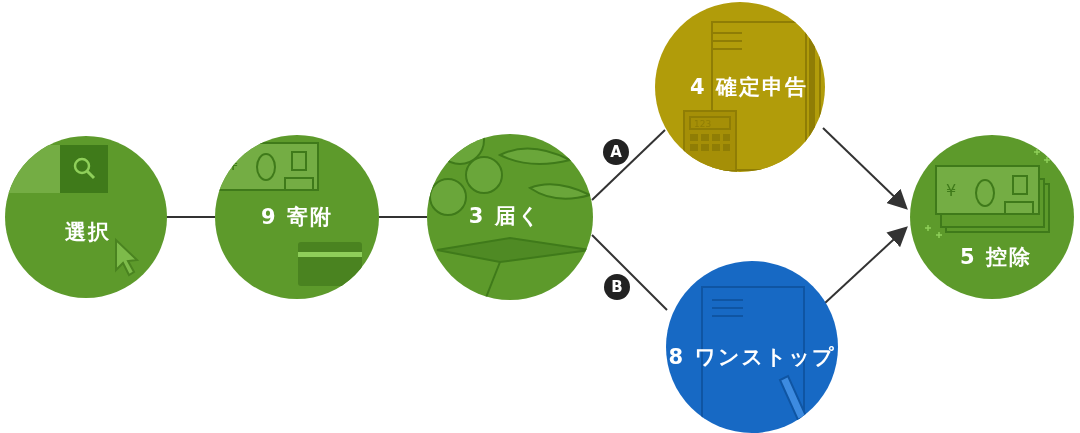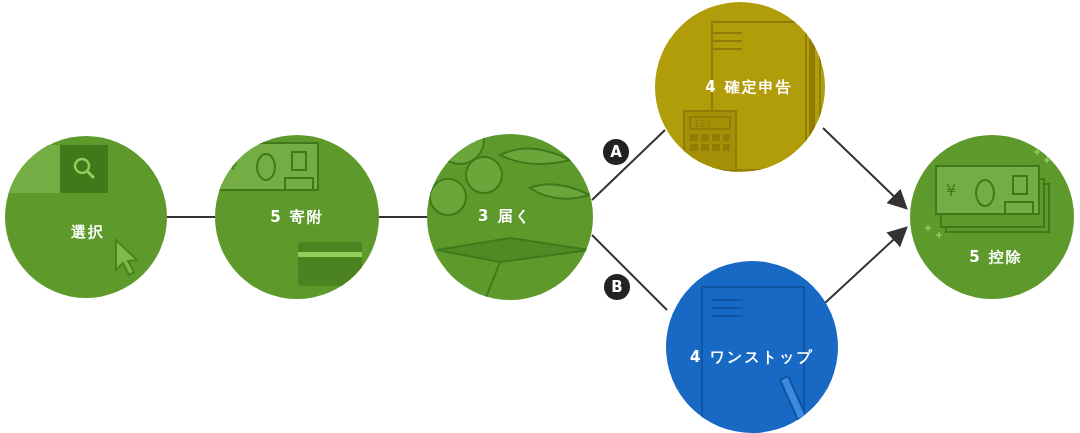--- a/index.html
+++ b/index.html
@@ -1,18 +1,18 @@
 <!DOCTYPE html>
 <html><head>
 <meta charset="utf-8">
 <style>
   html,body{margin:0;padding:0;background:#fff;}
   body{width:1080px;height:433px;overflow:hidden;position:relative;font-family:"DejaVu Sans",sans-serif;}
   svg.diagram{position:absolute;left:0;top:0;}
-  .label{position:absolute;color:#fff;font-size:15px;font-weight:bold;text-align:right;line-height:32px;letter-spacing:2px;transform:translate(-50%,-50%);white-space:nowrap;}
+  .label{position:absolute;color:#fff;font-size:21px;font-weight:bold;text-align:right;line-height:32px;letter-spacing:2px;transform:translate(-50%,-50%);white-space:nowrap;}
   .badge{position:absolute;width:26px;height:26px;border-radius:50%;background:#222;color:#fff;font-size:15px;font-weight:bold;display:flex;align-items:center;justify-content:center;transform:translate(-50%,-50%);}
 </style>
 </head>
 <body>
 
 <svg class="diagram" width="1080" height="433" viewBox="0 0 1080 433">
   <defs>
     <marker id="arrow" markerWidth="10" markerHeight="10" refX="8" refY="5" orient="auto">
       <path d="M0,0 L10,5 L0,10 Z" fill="#333"></path>
     </marker>
@@ -138,22 +138,22 @@
         <line x1="936" y1="235" x2="942" y2="235"></line>
           <line x1="939" y1="232" x2="939" y2="238"></line>
       </g>
     </g>
   </g>
 </svg>
 
 <div class="label" style="left:88px;top:232px;">
   <div>選択</div>
 </div>
-<div class="label" style="left:297px;top:217px;">5 寄附</div>
+<div class="label" style="left:297px;top:217px;">9 寄附</div>
 <div class="label" style="left:505px;top:216px;">3 届く</div>
 <div class="label" style="left:749px;top:87px;">4 確定申告</div>
 <div class="label" style="left:752px;top:357px;">
-  <div>4 ワンストップ</div>
+  <div>8 ワンストップ</div>
 </div>
 <div class="label" style="left:996px;top:257px;">5 控除</div>
 
 <div class="badge" style="left:616px;top:152px;">A</div>
 <div class="badge" style="left:617px;top:287px;">B</div>
 
 </body></html>

